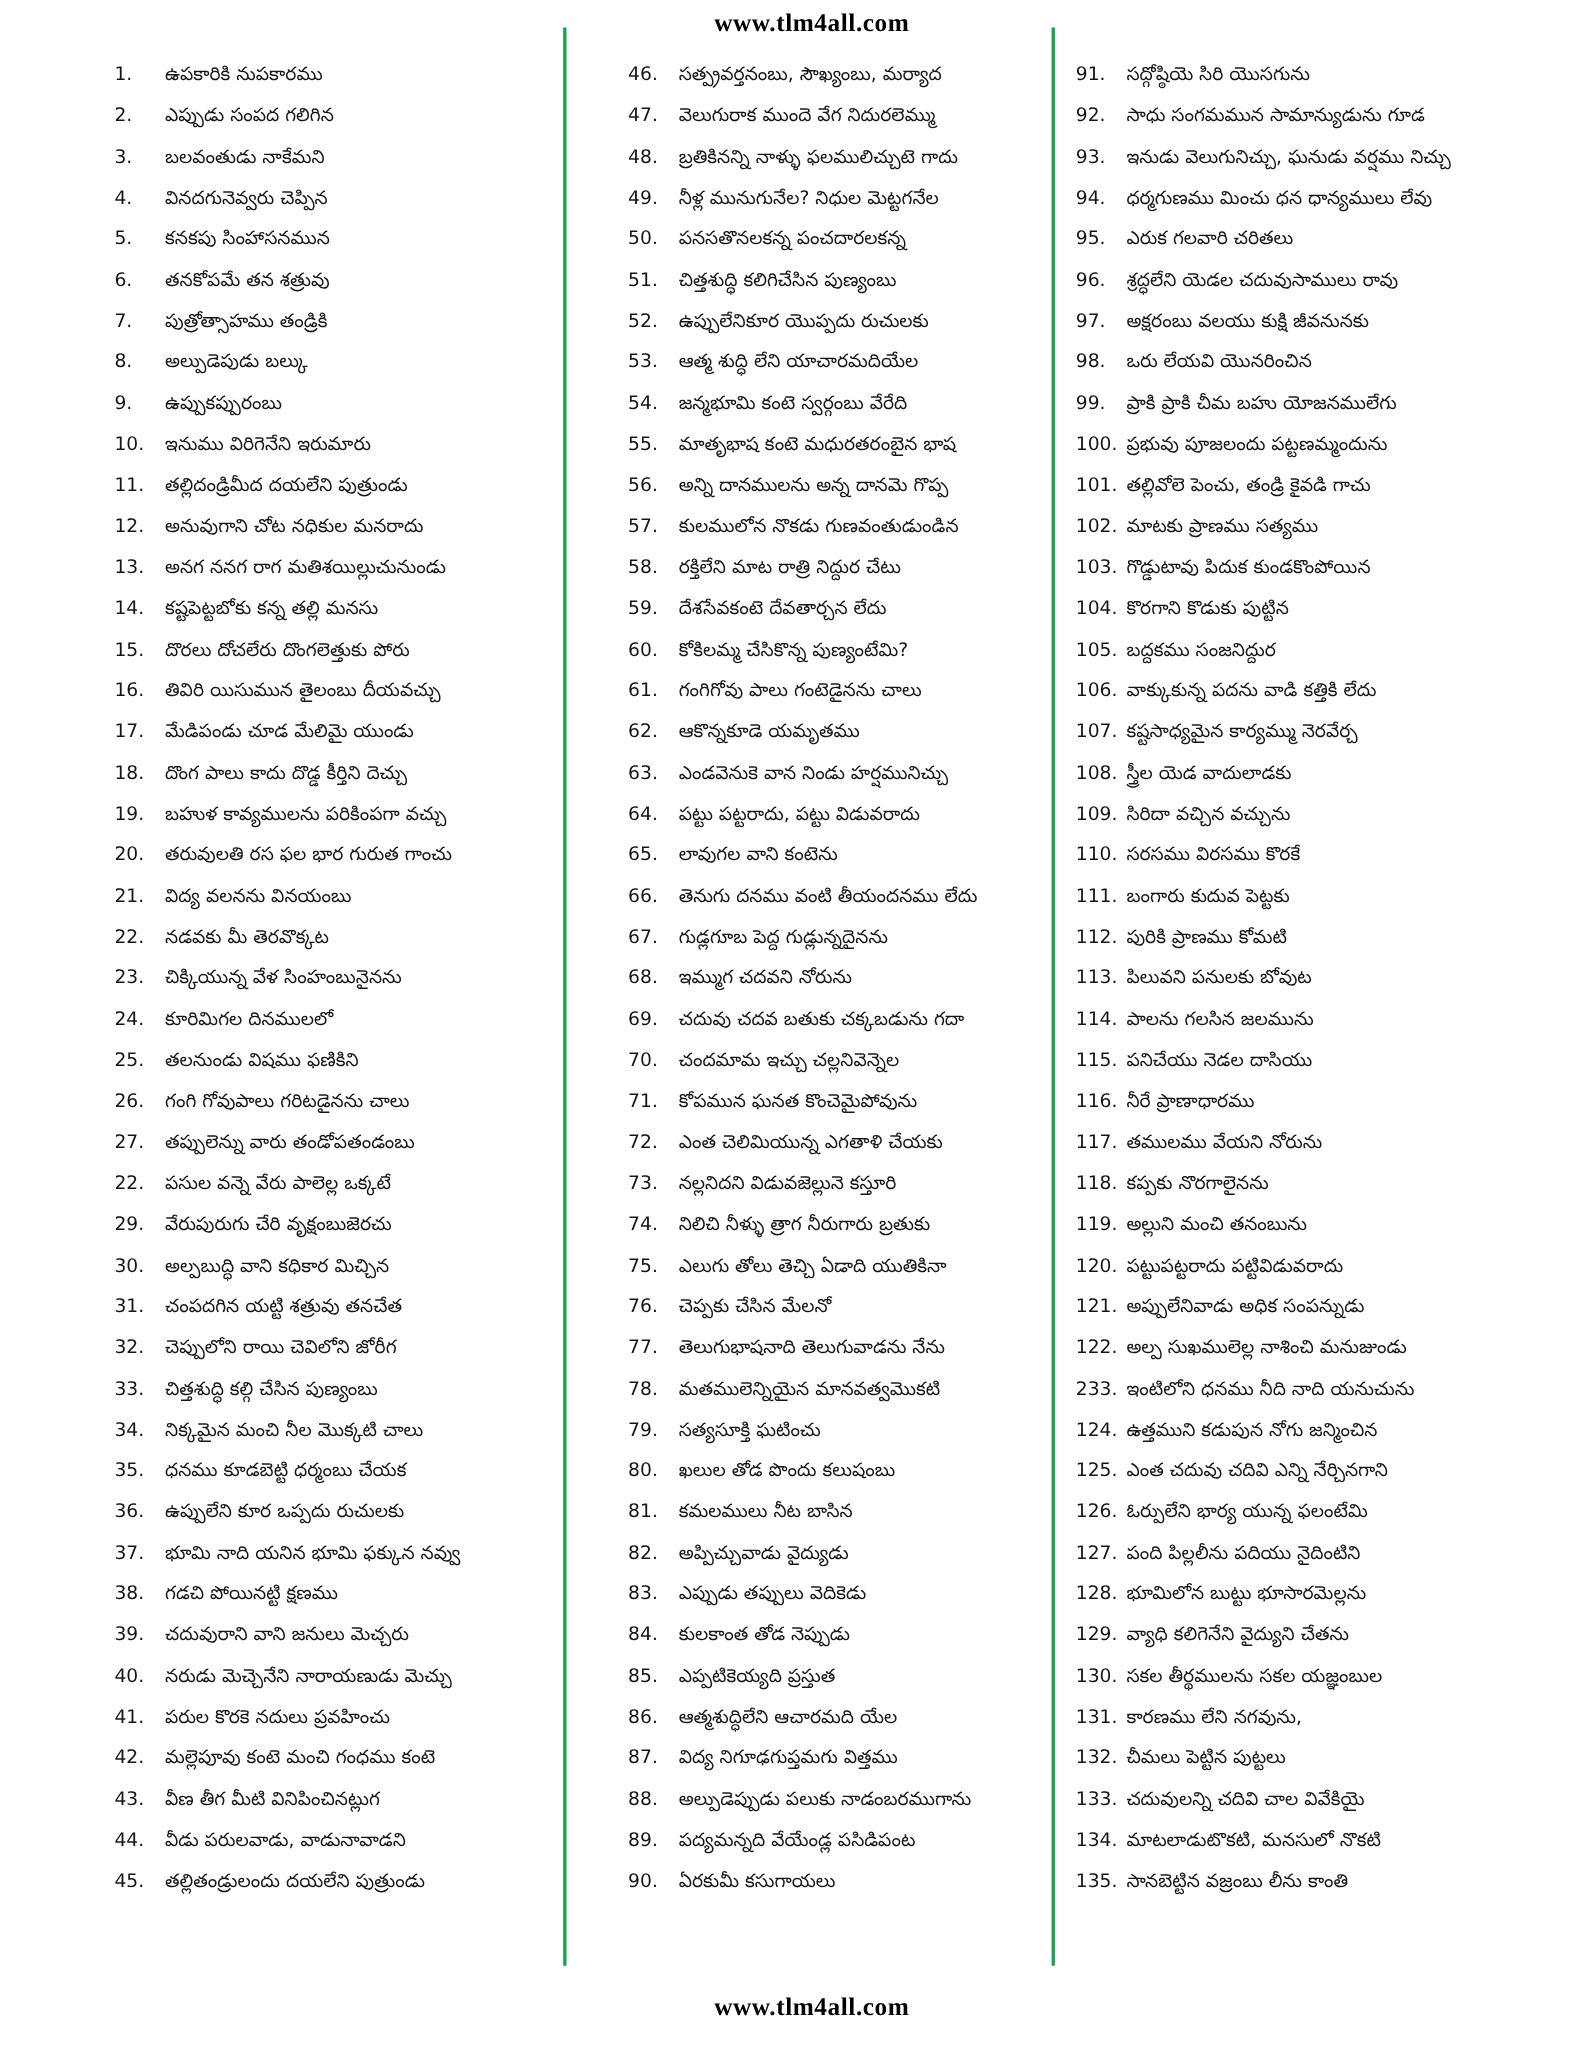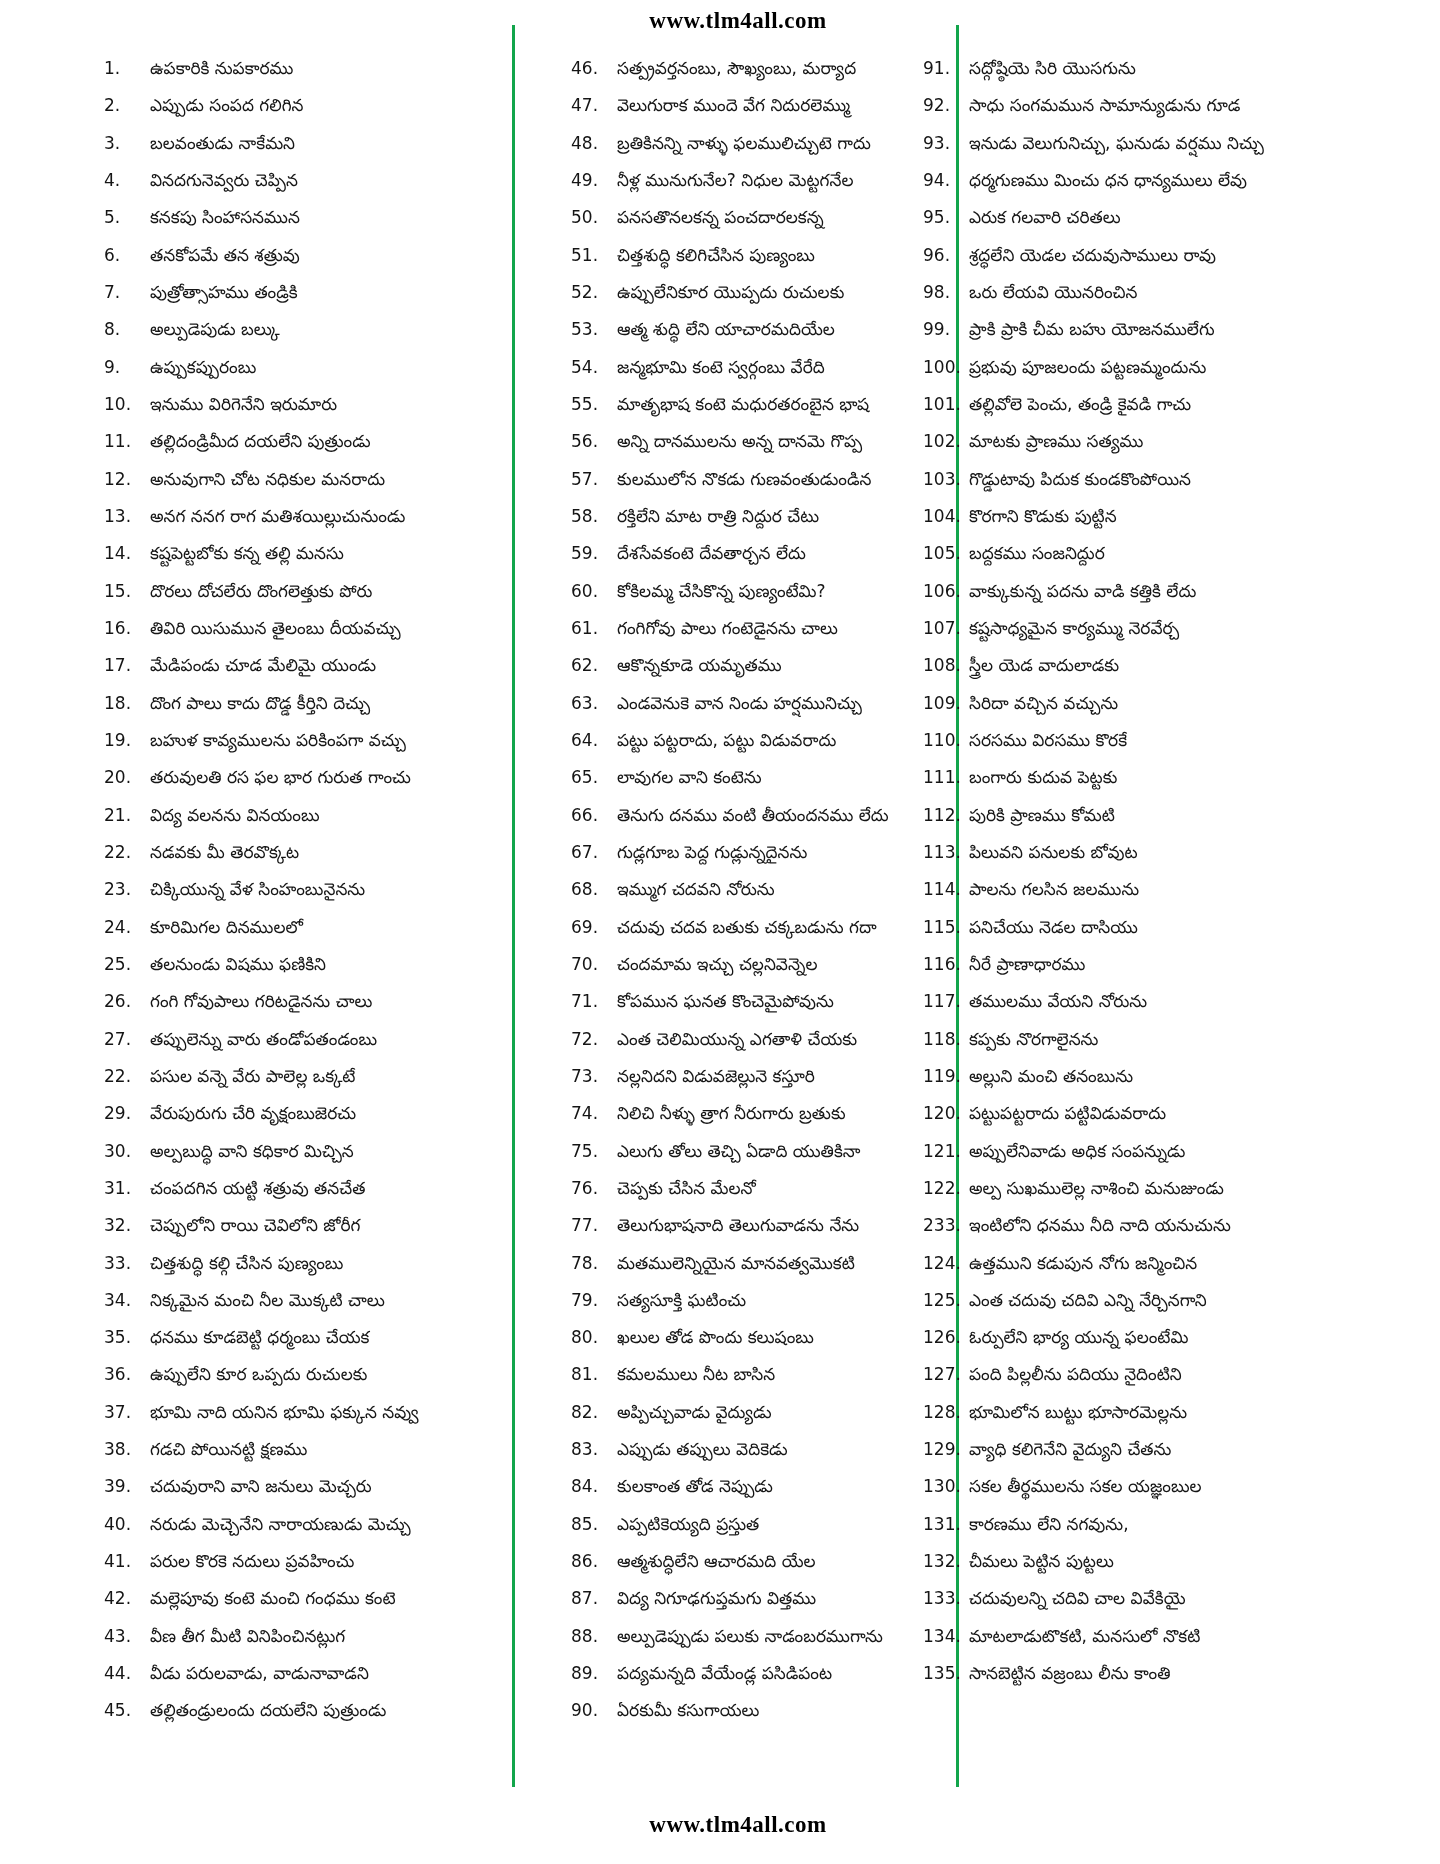--- a/index.html
+++ b/index.html
@@ -33,21 +33,21 @@
     top: 25px;
     width: 3px;
     height: 1762px;
     background: var(--green);
   }
   .divider.left  { left: 512px; }
   .divider.right { left: 956px; }
   .col { position: absolute; top: 56px; }
   .col.c1 { left: 104px; }
   .col.c2 { left: 571px; }
-  .col.c3 { left: 923px; }
+  .col.c3 { left: 978px; }
   .row {
     display: flex;
     align-items: flex-start;
     height: 37.33px;
     font-size: 17px;
     line-height: 24px;
     color: var(--ink);
     white-space: nowrap;
   }
   .num {
@@ -450,20 +450,24 @@
       </div>
       <div class="row">
         <span class="num">95.</span>
         <span class="txt">ఎరుక గలవారి చరితలు</span>
       </div>
       <div class="row">
         <span class="num">96.</span>
         <span class="txt">శ్రద్ధలేని యెడల చదువుసాములు రావు</span>
       </div>
       <div class="row">
+        <span class="num">97.</span>
+        <span class="txt">అక్షరంబు వలయు కుక్షి జీవనునకు</span>
+      </div>
+      <div class="row">
         <span class="num">98.</span>
         <span class="txt">ఒరు లేయవి యొనరించిన</span>
       </div>
       <div class="row">
         <span class="num">99.</span>
         <span class="txt">ప్రాకి ప్రాకి చీమ బహు యోజనములేగు</span>
       </div>
       <div class="row">
         <span class="num">100.</span>
         <span class="txt">ప్రభువు పూజలందు పట్టణమ్మందును</span>

